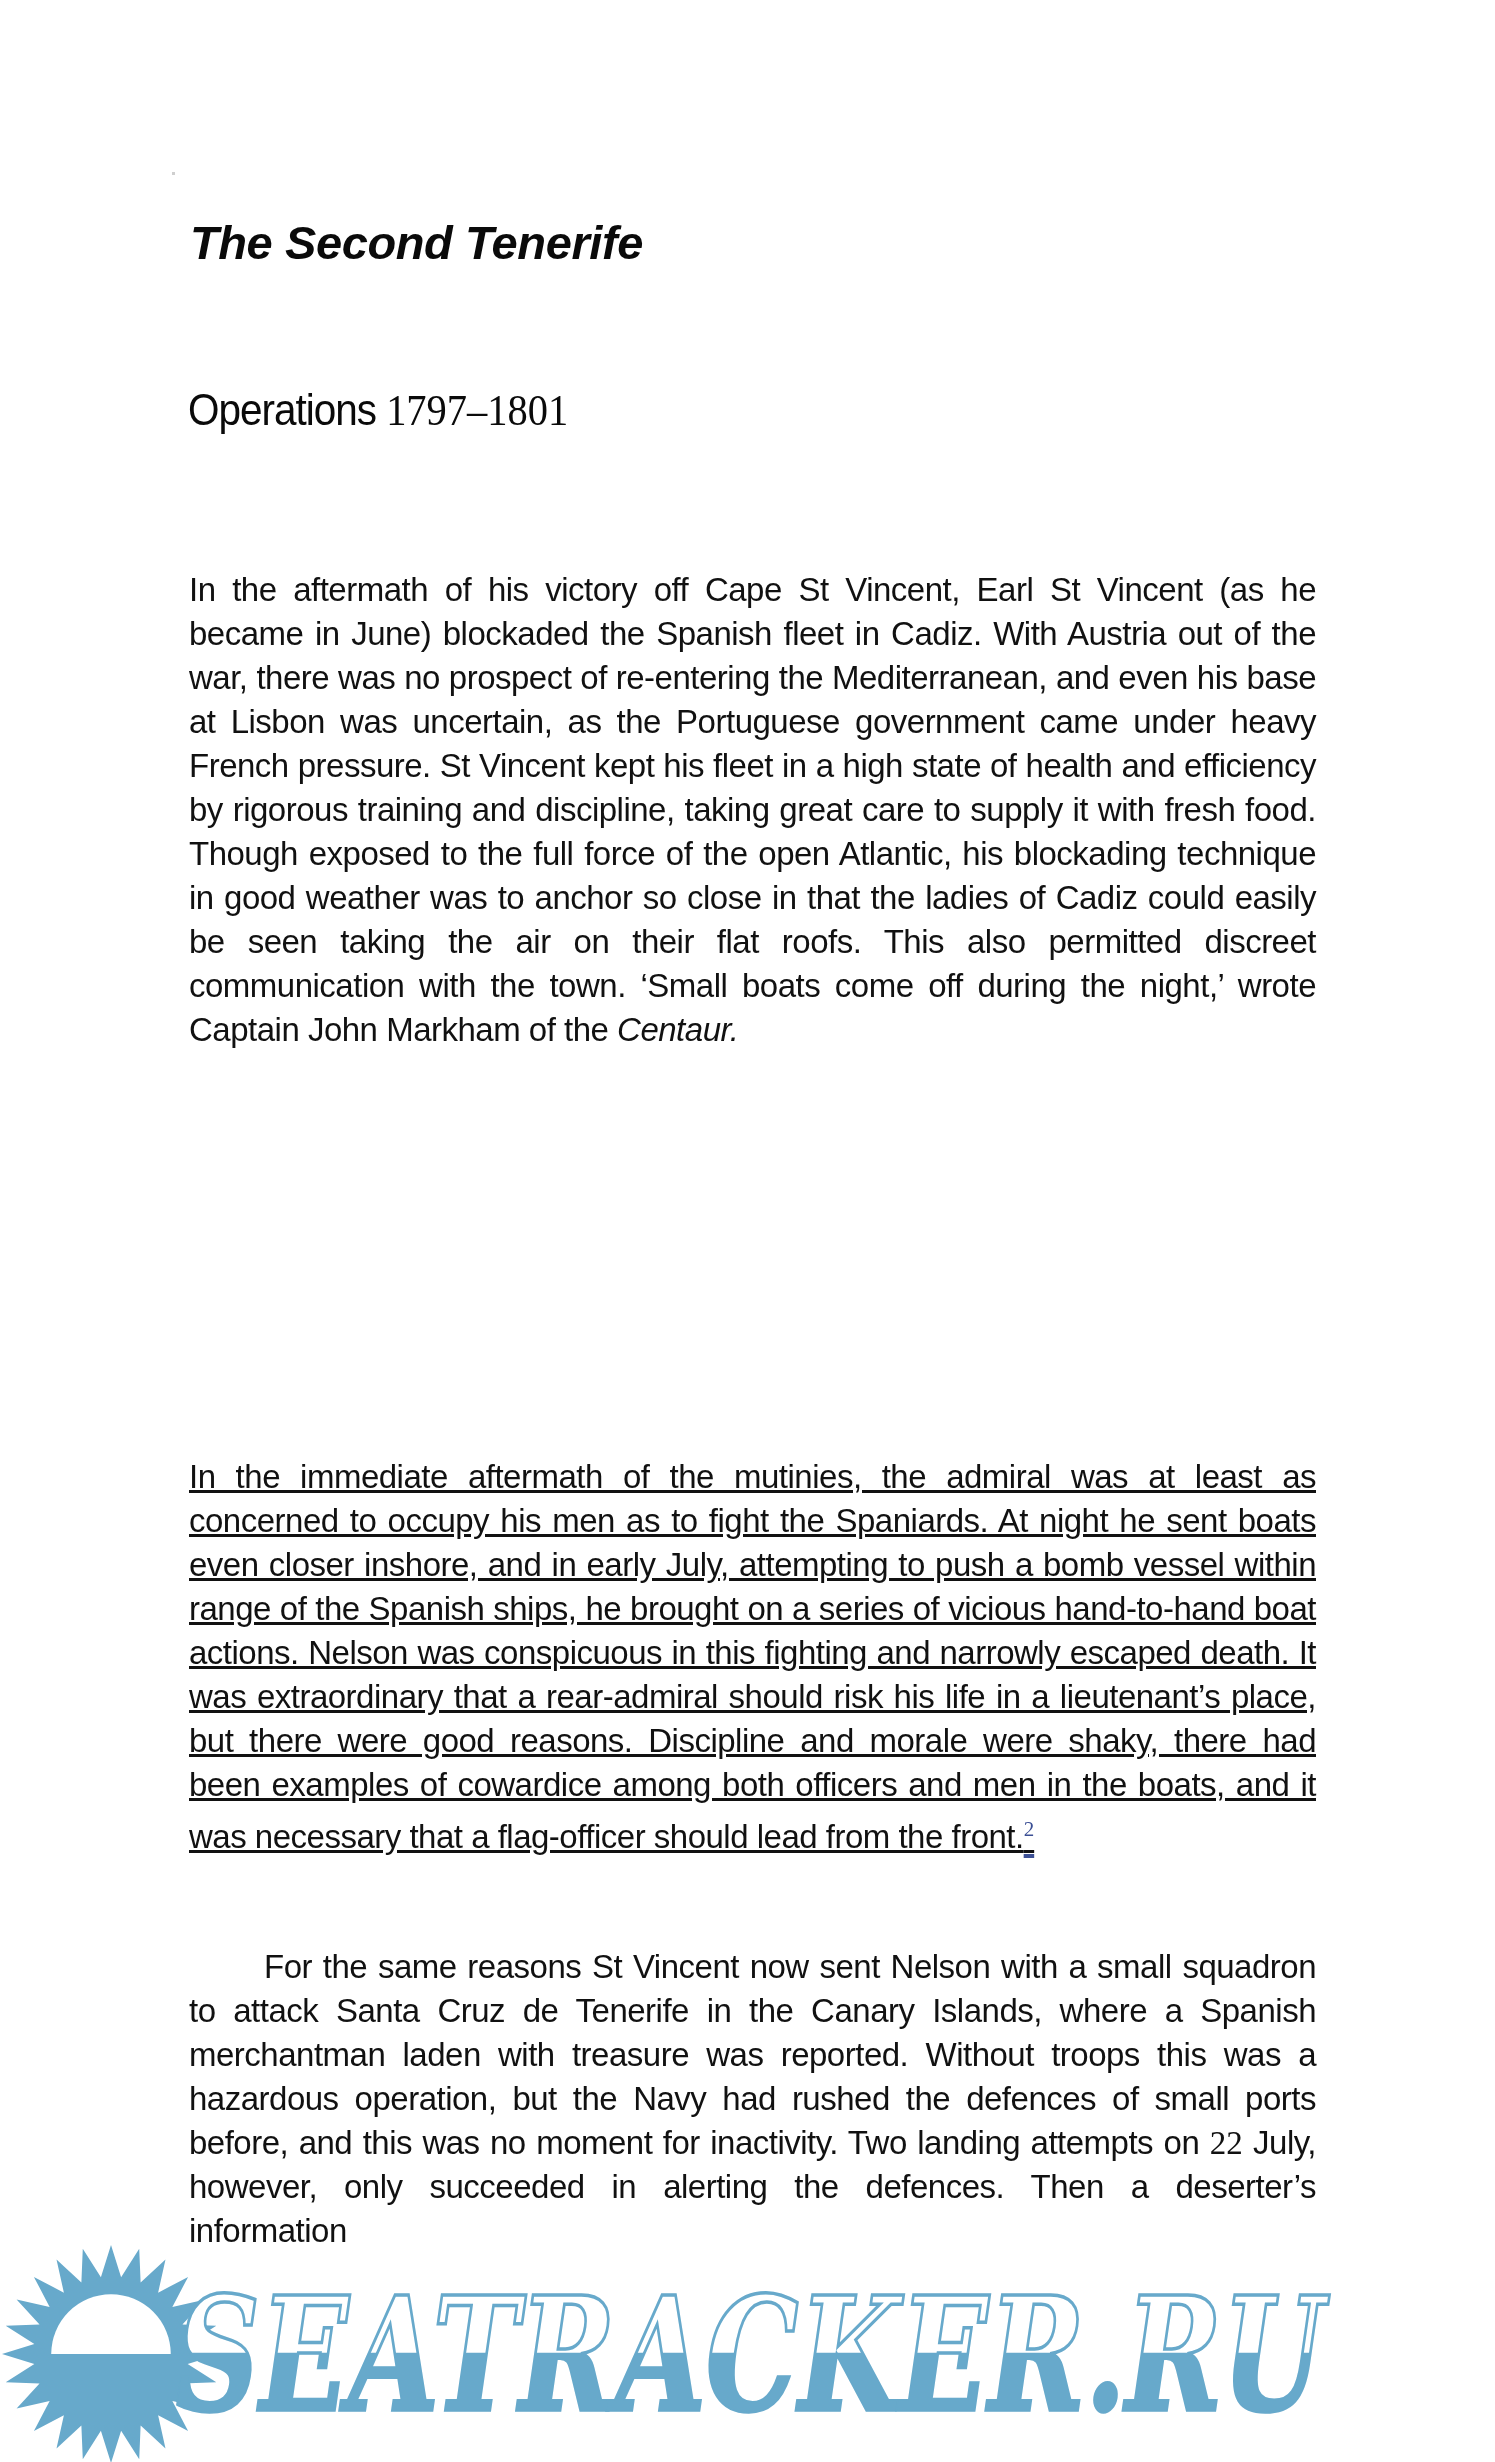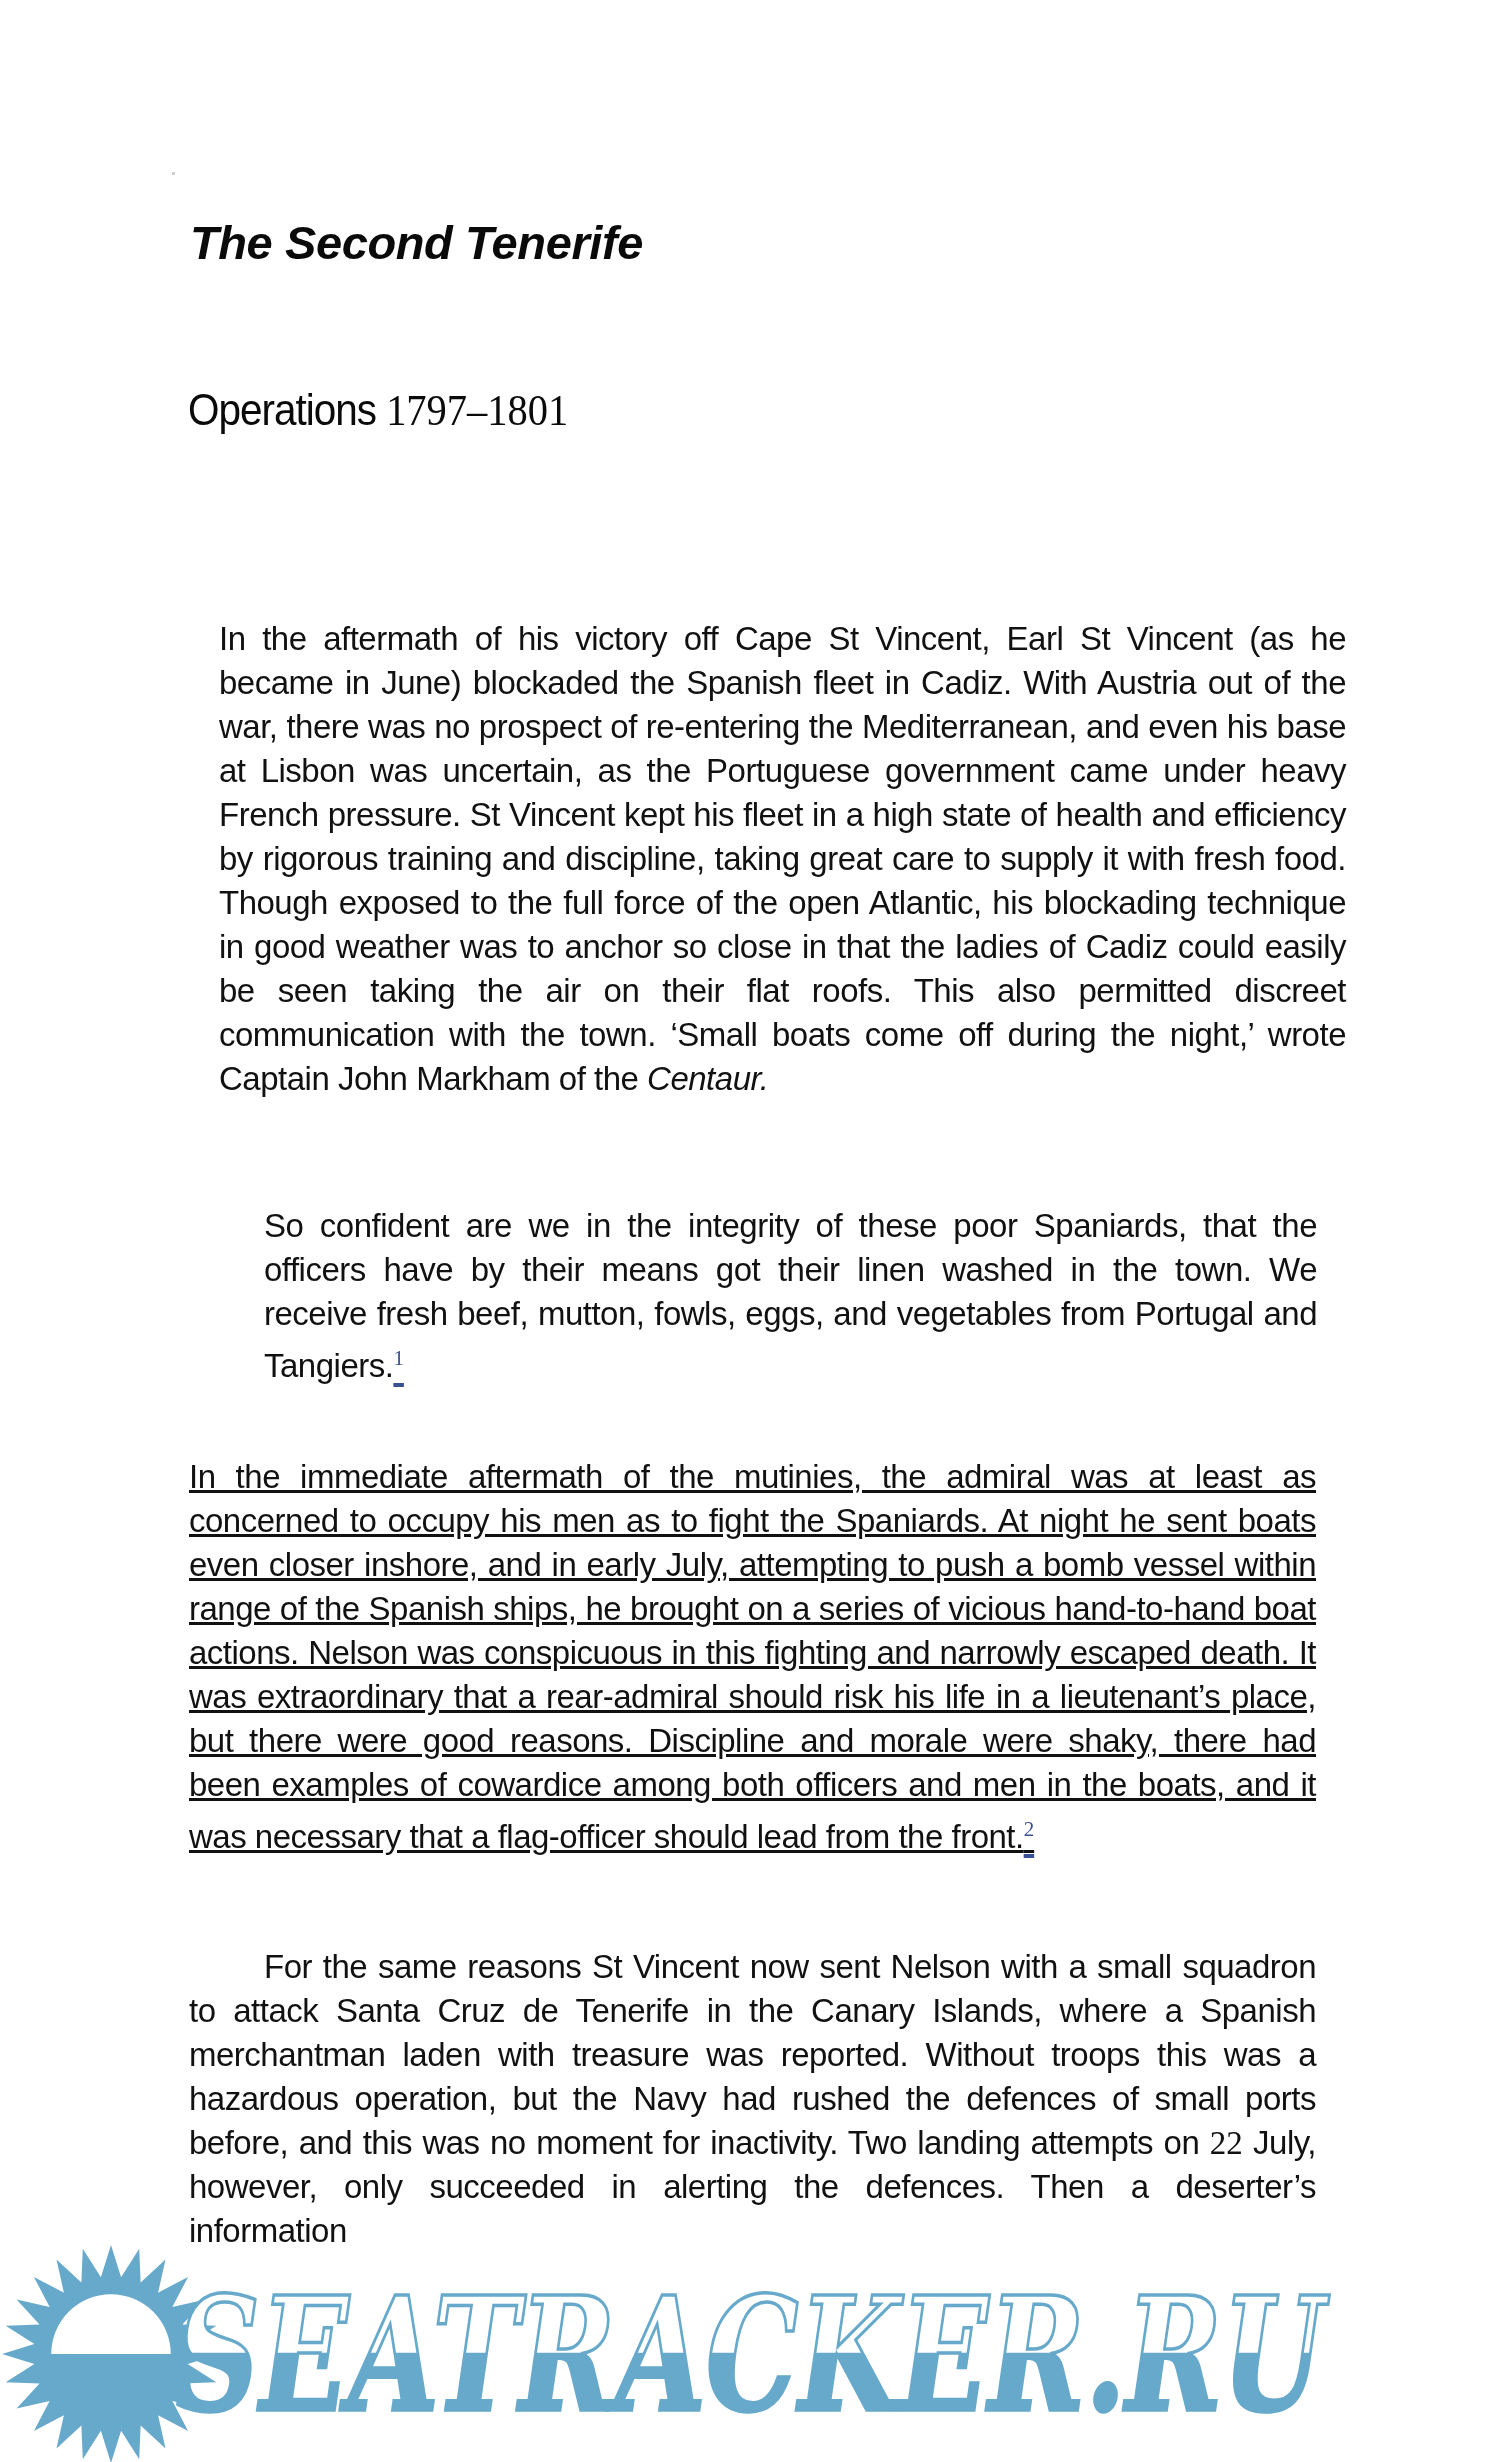--- a/index.html
+++ b/index.html
@@ -19,21 +19,21 @@
     font-size: 44px; line-height: 53px; letter-spacing: -1.1px; color: #0a0a0a;
     transform: scaleX(0.92); transform-origin: left center;
   }
   .section-title .years { font-family: "Liberation Serif", serif; letter-spacing: 0; }
 
   .body-text {
     position: absolute; left: 189px; width: 1127px; margin: 0;
     font-family: "Liberation Sans", sans-serif; font-size: 33px; line-height: 44px;
     text-align: justify; color: #111111; letter-spacing: -0.5px;
   }
-  .p1 { top: 617px; margin-left: 30px; }
+  .p1 { top: 568px; }
   .quote { left: 264px; width: 1053px; top: 1204px; }
   .p2 { top: 1455px; text-decoration: underline; }
   .p3 { top: 1945px; text-indent: 75px; }
   .body-text em { font-style: italic; }
 
   .footnote-ref {
     font-family: "Liberation Serif", serif; font-size: 21px; color: #3b4f94;
     vertical-align: 12.3px; text-decoration: underline; text-decoration-thickness: 3.5px;
     text-underline-offset: 17.6px; cursor: pointer; letter-spacing: 0;
   }
@@ -49,21 +49,20 @@
 <div class="page">
 
   <div class="stray-mark"></div>
 
   <h1 class="chapter-title">The Second Tenerife</h1>
 
   <h2 class="section-title"><span>Operations</span> <span class="years">1797–1801</span></h2>
 
   <p class="body-text p1"><span>In the aftermath of his victory off Cape St Vincent, Earl St Vincent (as he became in June) blockaded the Spanish fleet in Cadiz. With Austria out of the war, there was no prospect of re-entering the Mediterranean, and even his base at Lisbon was uncertain, as the Portuguese government came under heavy French pressure. St Vincent kept his fleet in a high state of health and efficiency by rigorous training and discipline, taking great care to supply it with fresh food. Though exposed to the full force of the open Atlantic, his blockading technique in good weather was to anchor so close in that the ladies of Cadiz could easily be seen taking the air on their flat roofs. This also permitted discreet communication with the town. ‘Small boats come off during the night,’ wrote Captain John Markham of the </span><em>Centaur.</em></p>
 
-  <p class="body-text quote"><span>So confident are we in the integrity of these poor Spaniards, that the officers have by their means got their linen washed in the town. We receive fresh beef, mutton, fowls, eggs, and vegetables from Portugal and Tangiers.</span><a class="footnote-ref">1</a></p>
 
   <p class="body-text p2"><span>In the immediate aftermath of the mutinies, the admiral was at least as concerned to occupy his men as to fight the Spaniards. At night he sent boats even closer inshore, and in early July, attempting to push a bomb vessel within range of the Spanish ships, he brought on a series of vicious hand-to-hand boat actions. Nelson was conspicuous in this fighting and narrowly escaped death. It was extraordinary that a rear-admiral should risk his life in a lieutenant’s place, but there were good reasons. Discipline and morale were shaky, there had been examples of cowardice among both officers and men in the boats, and it was necessary that a flag-officer should lead from the front.</span><a class="footnote-ref">2</a></p>
 
   <p class="body-text p3"><span>For the same reasons St Vincent now sent Nelson with a small squadron to attack Santa Cruz de Tenerife in the Canary Islands, where a Spanish merchantman laden with treasure was reported. Without troops this was a hazardous operation, but the Navy had rushed the defences of small ports before, and this was no moment for inactivity. Two landing attempts on </span><span class="serif-num">22</span><span> July, however, only succeeded in alerting the defences. Then a deserter’s information</span></p>
 
   <div class="watermark">
     <svg class="wm-sun" viewBox="0 0 252 248" xmlns="http://www.w3.org/2000/svg">
       <defs>
         <clipPath id="topHalf">
             <rect x="0" y="0" width="252" height="124"></rect>

